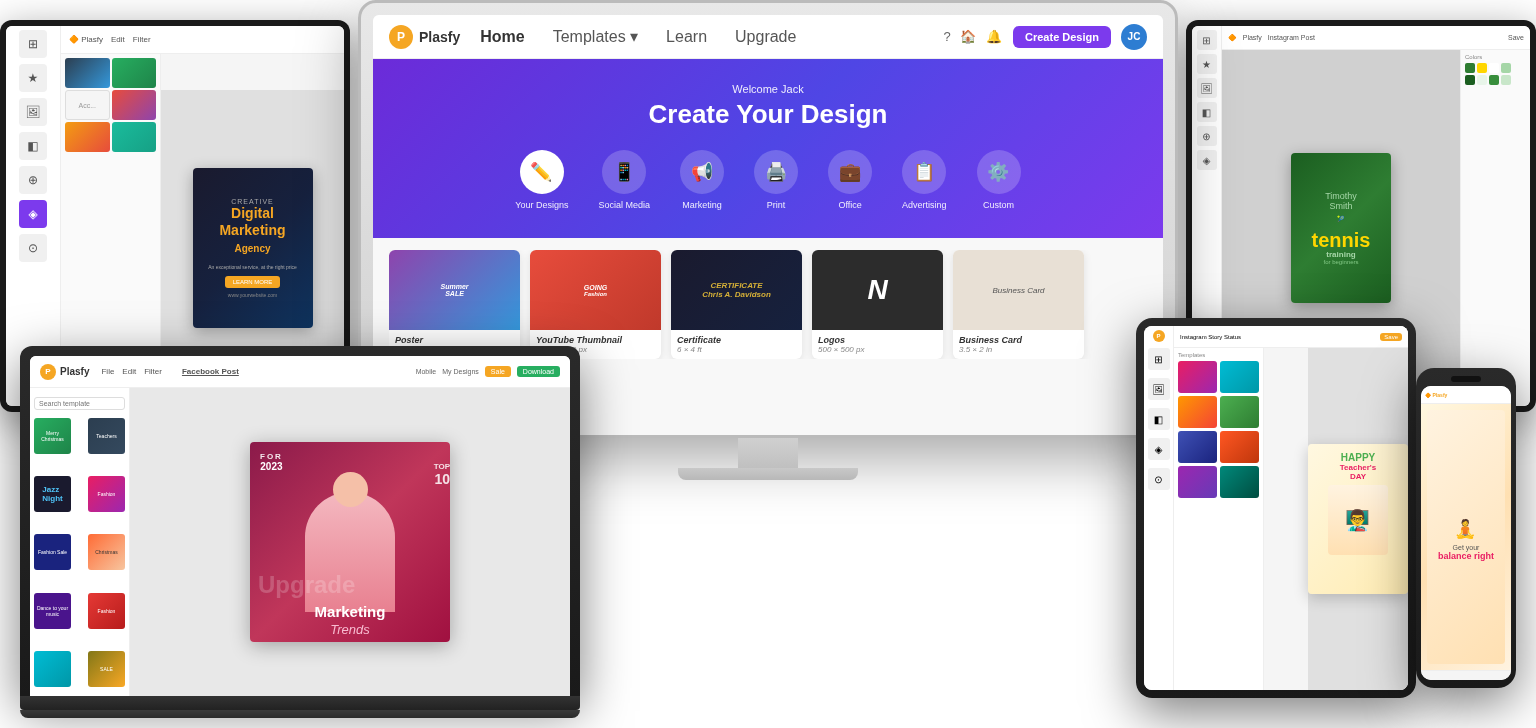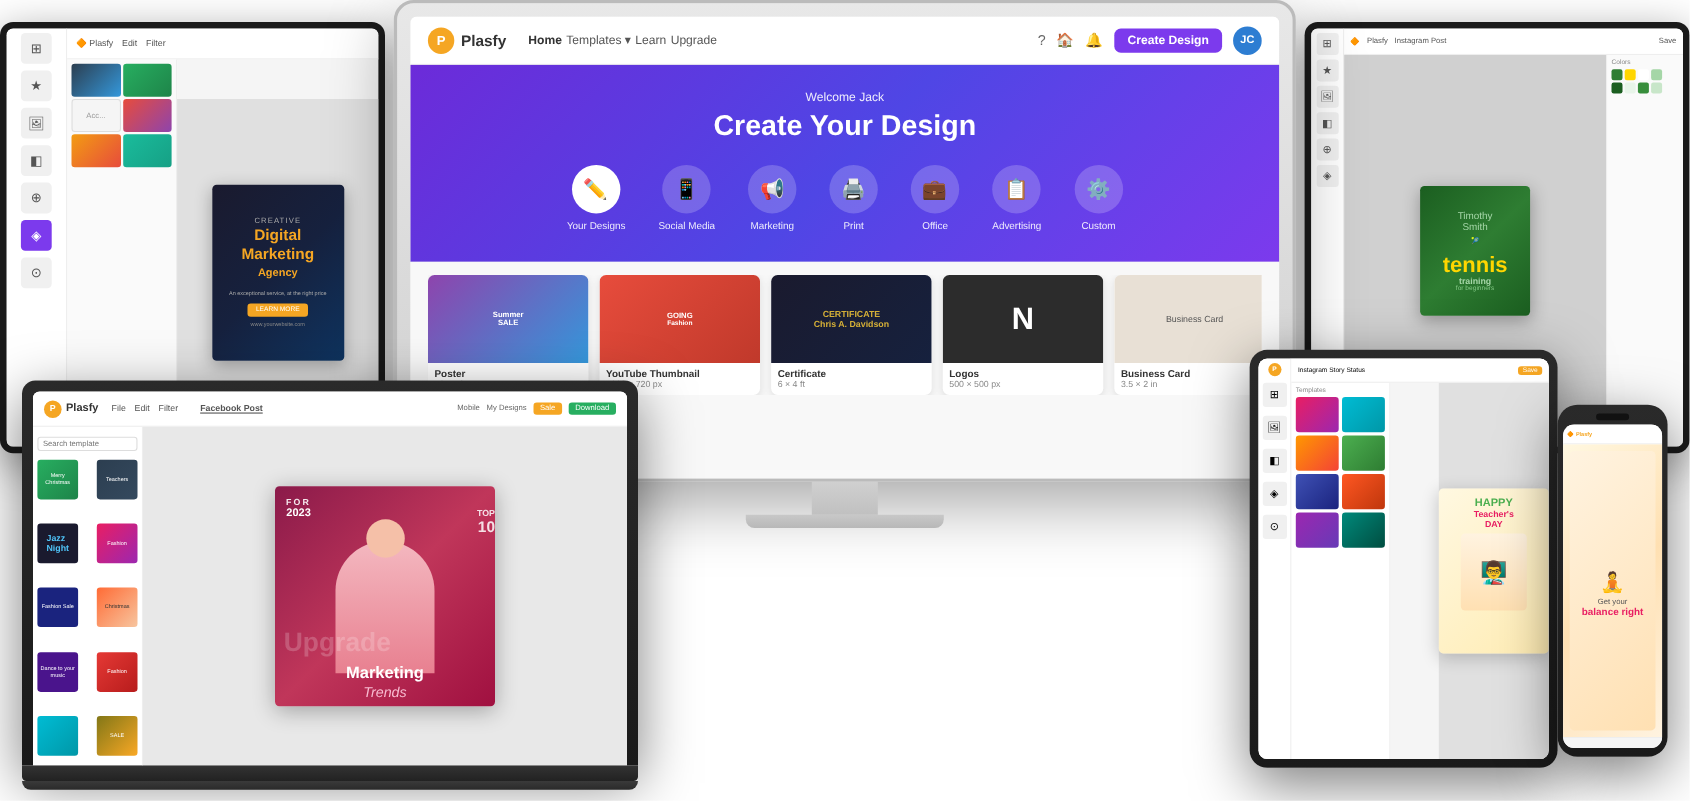--- a/index.html
+++ b/index.html
@@ -92,22 +92,22 @@
       border-radius: 50%;
       display: flex;
       align-items: center;
       justify-content: center;
       color: #fff;
       font-size: 12px;
       font-weight: 900;
     }
     .nav-links {
       display: flex;
-      gap: 4px;
-      font-size: 11px;
+      gap: 28px;
+      font-size: 16px;
       color: #555;
       align-items: center;
     }
     .nav-links span { cursor: pointer; }
     .nav-links .active { color: #333; font-weight: 600; }
     .nav-right {
       margin-left: auto;
       display: flex;
       align-items: center;
       gap: 10px;
@@ -198,25 +198,26 @@
       padding: 12px 16px;
       overflow: hidden;
     }
     .templates-grid {
       display: flex;
       gap: 10px;
       overflow: hidden;
     }
     .template-card {
       flex-shrink: 0;
-      width: 146px;
+      width: 131px;
       background: #fff;
       border-radius: 6px;
       overflow: hidden;
       box-shadow: 0 2px 8px rgba(0,0,0,0.1);
+      font-style: italic;
     }
     .template-info {
       padding: 5px 6px;
     }
     .template-name {
       font-size: 9px;
       font-weight: 600;
       color: #333;
     }
     .template-size {
@@ -585,21 +586,21 @@
     .rbm-canvas {
       flex: 1;
       background: #d0d0d0;
       display: flex;
       align-items: center;
       justify-content: center;
     }
     .rbm-design {
       background: linear-gradient(135deg, #1b5e20 0%, #2e7d32 50%, #1b5e20 100%);
       width: 100px;
-      height: 118px;
+      height: 150px;
       border-radius: 4px;
       display: flex;
       flex-direction: column;
       align-items: center;
       justify-content: center;
       color: #fff;
       text-align: center;
       padding: 8px;
       box-shadow: 0 4px 15px rgba(0,0,0,0.3);
     }

